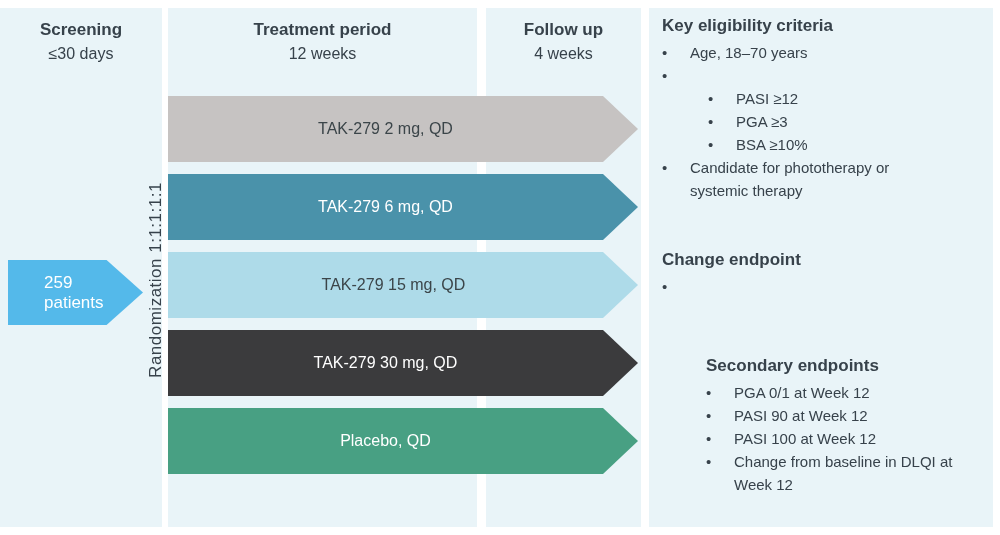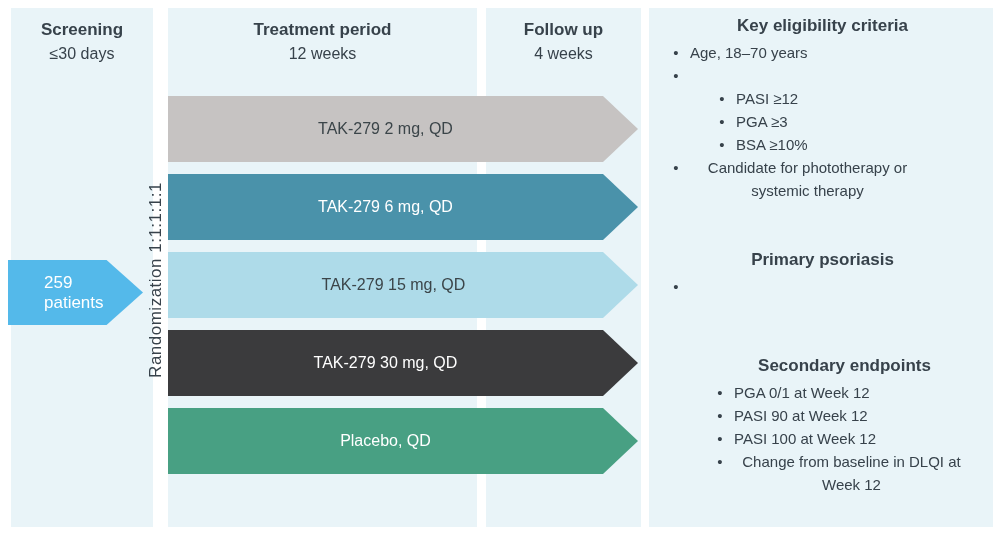--- a/index.html
+++ b/index.html
@@ -14,24 +14,24 @@
     height: 535px;
     background: #ffffff;
     overflow: hidden;
   }
   .panel {
     position: absolute;
     top: 8px;
     height: 519px;
     background: #e9f4f8;
   }
-  #panel-screening { left: 11px;   width: 142px; }
+  #panel-screening { left: 0;   width: 162px; }
   #panel-treatment { left: 168px; width: 309px; }
   #panel-followup  { left: 486px; width: 155px; }
-  #panel-info      { left: 649px; width: 344px; text-align: center; }
+  #panel-info      { left: 649px; width: 344px; }
 
   .col-head { text-align: center; padding-top: 10px; }
   .col-title { font-size: 17px; font-weight: bold; line-height: 24px; }
   .col-sub   { font-size: 16px; line-height: 24px; }
 
   
   .arm-arrow {
     position: absolute;
     left: 168px;
     width: 470px;
@@ -131,21 +131,21 @@
         <div class="info-item level-2">
           <span class="dot">•</span>
           <span class="txt">BSA ≥10%</span>
         </div>
         <div class="info-item level-1">
           <span class="dot">•</span>
           <span class="txt">Candidate for phototherapy or systemic therapy</span>
         </div>
       </div>
       <div class="info-section" id="section-1">
-        <div class="info-heading">Primary psoriasis</div>
+        <div class="info-heading">Change endpoint</div>
         <div class="info-item level-1">
           <span class="dot">•</span>
         </div>
       </div>
       <div class="info-section" id="section-2">
         <div class="info-heading">Secondary endpoints</div>
         <div class="info-item level-1">
           <span class="dot">•</span>
           <span class="txt">PGA 0/1 at Week 12</span>
         </div>

